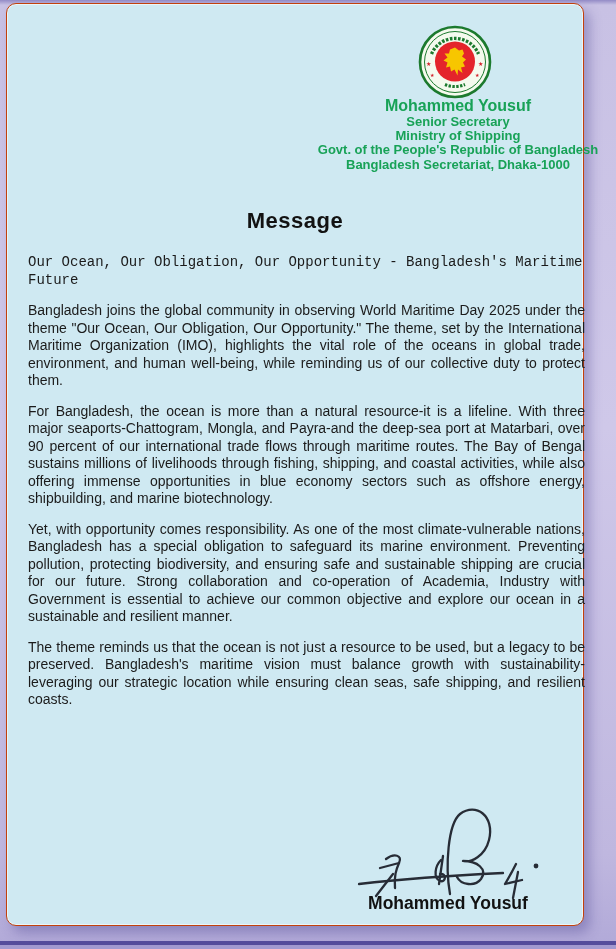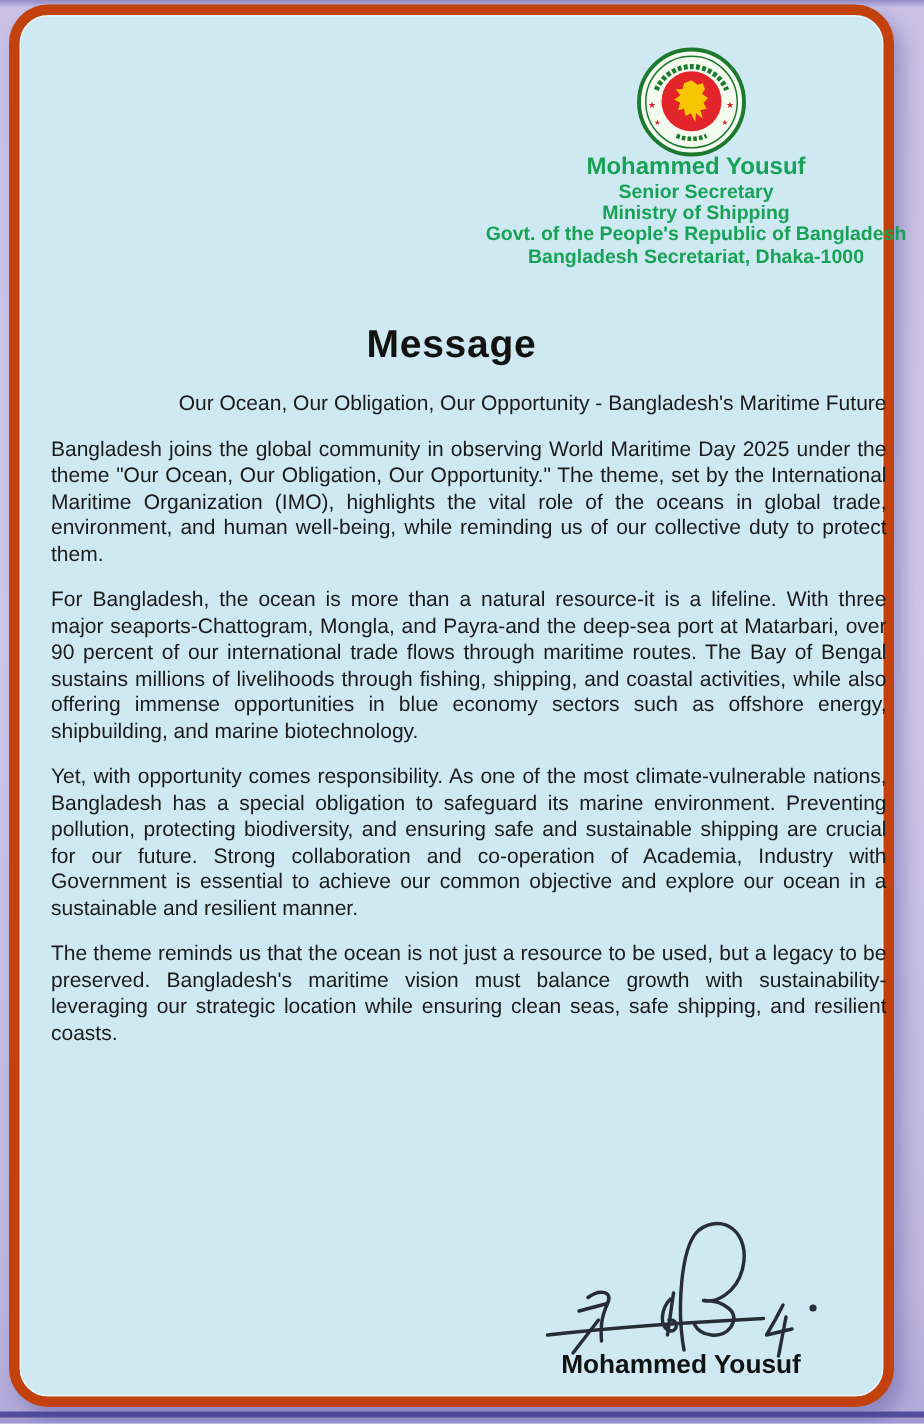--- a/index.html
+++ b/index.html
@@ -5,33 +5,33 @@
   html,body{margin:0;padding:0;}
   body{
     width:616px;height:949px;position:relative;overflow:hidden;
     font-family:"Liberation Sans",sans-serif;
     background:linear-gradient(180deg,#938bc6 0px,#c8c1e4 5px,#cfc8e9 45%,#bfb7df 90%,#b1a9d8 100%);
   }
   .frame-edge{position:absolute;left:0;right:0;height:4px;background:#554d9c;}
   .frame-edge.bottom{top:941px;box-shadow:0 4px 0 #a29ad0;}
   .card{
     position:absolute;left:6px;top:3px;width:576px;height:921px;
-    background:#cfe9f2;border:7px solid #c2410c;border-radius:26px;
+    background:#cfe9f2;border:1px solid #c2410c;border-radius:10px;
     box-shadow:inset 0 0 0 1px rgba(255,255,255,.55), 6px 7px 12px rgba(70,60,140,.35);
   }
   .emblem{position:absolute;left:411px;top:21px;width:74px;height:74px;}
   .letterhead{position:absolute;left:286px;top:92px;width:330px;text-align:center;color:#18a257;}
   .letterhead .lh-name{font-size:16px;font-weight:bold;line-height:19px;}
   .letterhead .lh-line{font-size:13px;font-weight:bold;line-height:14.2px;}
   .msg-heading{position:absolute;left:0;width:100%;top:204px;text-align:center;
-    font-size:26px;font-weight:bold;color:#121212;letter-spacing:.5px;}
+    font-size:22px;font-weight:bold;color:#121212;letter-spacing:.5px;}
   .body-text{position:absolute;left:21px;top:250px;width:557px;color:#1b1b1b;
     font-size:14px;line-height:17.5px;}
   .body-text p{margin:0 0 13px 0;text-align:justify;}
-  .body-text p.theme{text-align:right;}
+  .body-text p.theme{text-align:left;font-family:Liberation Mono, monospace;}
   .signature{position:absolute;left:346px;top:798px;width:215px;height:100px;}
   .signed-name{position:absolute;left:321px;top:889px;width:240px;text-align:center;
     font-size:17.5px;font-weight:bold;color:#121212;}
 </style>
 </head>
 <body>
 
 <div class="frame-edge bottom"></div>
 
 <div class="card">

